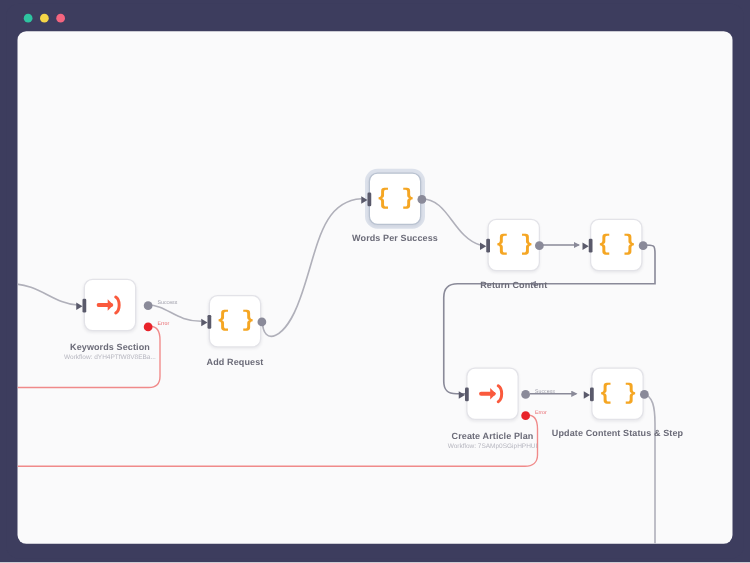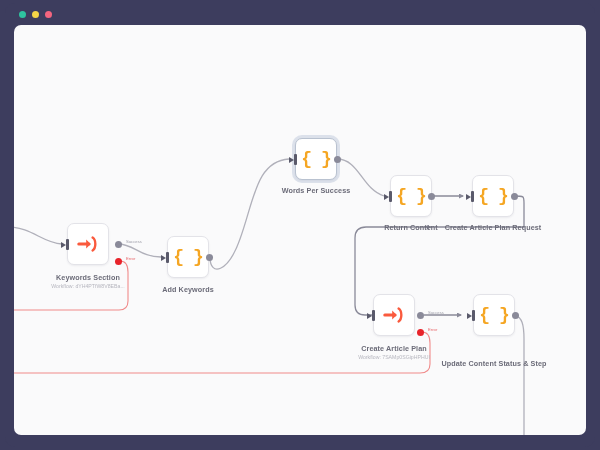--- a/index.html
+++ b/index.html
@@ -192,42 +192,41 @@
       <div class="port-out err" style="left:101px; top:233px;"></div>
       <div class="port-label err" style="left:112px; top:231px;">Error</div>
       <div class="node-label" style="left:14px; top:248px;">Keywords Section</div>
       <div class="node-sub" style="left:14px; top:258px;">Workflow: dYH4PTfW8V8EBa...</div>
 
       <div class="node" style="left:153px; top:211px;">
         <span class="glyph">{&nbsp;}</span>
       </div>
       <div class="port-in" style="left:147px; top:227px;"></div>
       <div class="port-out" style="left:192px; top:229px;"></div>
-      <div class="node-label" style="left:114px; top:260px;">Add Keywords</div>
+      <div class="node-label" style="left:114px; top:260px;">Add Request</div>
 
       <div class="node selected" style="left:281px; top:113px;">
         <span class="glyph">{&nbsp;}</span>
       </div>
       <div class="port-in" style="left:275px; top:129px;"></div>
       <div class="port-out" style="left:320px; top:131px;"></div>
       <div class="node-label" style="left:242px; top:161px;">Words Per Success</div>
 
       <div class="node" style="left:376px; top:150px;">
         <span class="glyph">{&nbsp;}</span>
       </div>
       <div class="port-in" style="left:370px; top:166px;"></div>
       <div class="port-out" style="left:414px; top:168px;"></div>
       <div class="node-label" style="left:337px; top:198px;">Return Content</div>
 
       <div class="node" style="left:458px; top:150px;">
         <span class="glyph">{&nbsp;}</span>
       </div>
       <div class="port-in" style="left:452px; top:166px;"></div>
       <div class="port-out" style="left:497px; top:168px;"></div>
-      <div class="node-label" style="left:419px; top:198px;">Create Article Plan Request</div>
 
       <div class="node" style="left:359px; top:269px;">
         <svg class="wf-icon" viewBox="0 0 24 24">
           <path d="M2,12 H13" stroke="#fa5a3d" stroke-width="3.4" stroke-linecap="round" fill="none"></path>
           <path d="M10,7 L15,12 L10,17 Z" fill="#fa5a3d"></path>
           <path d="M17,5 C21,7.5 21,16.5 17,19" stroke="#fa5a3d" stroke-width="2.6" stroke-linecap="round" fill="none"></path>
         </svg>
       </div>
       <div class="port-in" style="left:353px; top:285px;"></div>
       <div class="port-out" style="left:403px; top:287px;"></div>
@@ -235,17 +234,17 @@
       <div class="port-out err" style="left:403px; top:304px;"></div>
       <div class="port-label err" style="left:414px; top:302px;">Error</div>
       <div class="node-label" style="left:320px; top:319px;">Create Article Plan</div>
       <div class="node-sub" style="left:320px; top:329px;">Workflow: 7SAMp0SGipHPHUI</div>
 
       <div class="node" style="left:459px; top:269px;">
         <span class="glyph">{&nbsp;}</span>
       </div>
       <div class="port-in" style="left:453px; top:285px;"></div>
       <div class="port-out" style="left:498px; top:287px;"></div>
-      <div class="node-label" style="left:420px; top:334px;">Update Content Status &amp; Step</div>
+      <div class="node-label" style="left:420px; top:317px;">Update Content Status &amp; Step</div>
 
     </div>
   </div>
 </div>
 
 </body></html>

